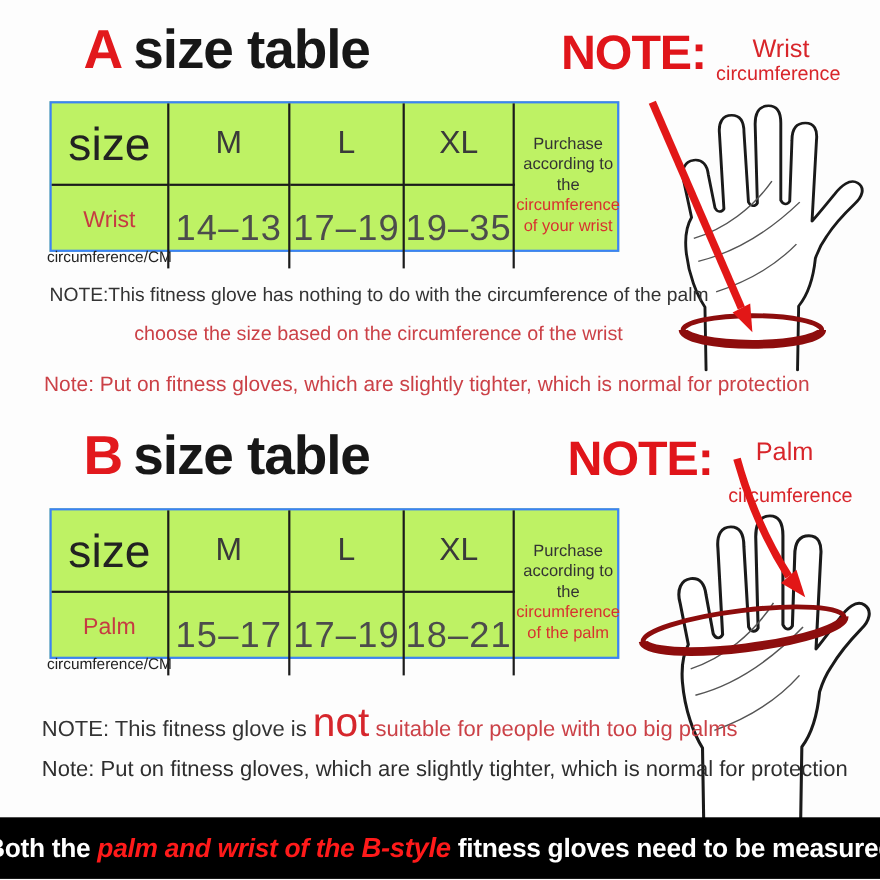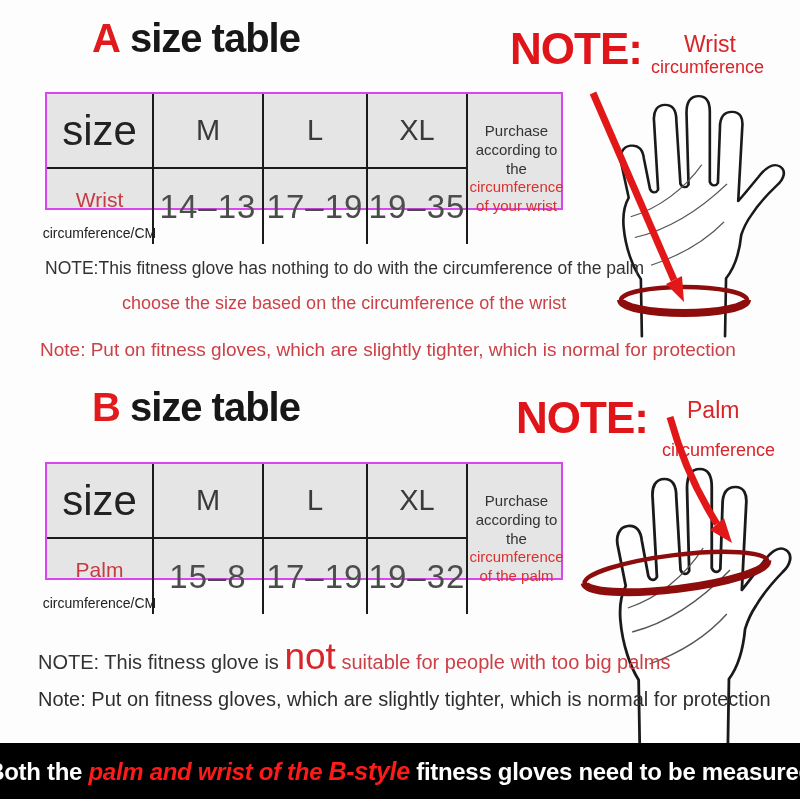--- a/index.html
+++ b/index.html
@@ -4,37 +4,37 @@
 <style>
   * { margin:0; padding:0; box-sizing:border-box; }
   html,body { background:#fff; }
   body { font-family:"Liberation Sans","DejaVu Sans",sans-serif; }
   #stage {
     position:relative; width:800px; height:800px; margin:0 auto;
     background:#fdfdfd; overflow:hidden;
   }
   
   .sec-title {
-    position:absolute; left:92px; font-size:40px; font-weight:700;
+    position:absolute; left:76px; font-size:50px; font-weight:700;
     letter-spacing:-1px; color:#171717; white-space:nowrap;
   }
   .sec-title .red-letter { color:#e2191d; margin-right:10px; }
   
   .note-heading {
     position:absolute; font-size:44px; font-weight:800; color:#e0151a;
     letter-spacing:-1px; white-space:nowrap;
   }
   .note-word1 { position:absolute; font-size:23px; color:#d8252a; white-space:nowrap; }
   .note-word2 { position:absolute; font-size:18px; color:#d8252a; white-space:nowrap; }
   
   .size-table {
-    position:absolute; left:45px; width:518px; height:118px;
+    position:absolute; left:45px; width:518px; height:137px;
     display:grid; grid-template-columns:107px 110px 104px 100px 97px;
     grid-template-rows:75px 75px;
-    border:2px solid #d946ef; background:#e5e5e5;
+    border:2px solid #3b82f6; background:#bef264;
   }
   .size-table .cell {
     border-right:2px solid #1b1b1b; border-bottom:2px solid #1b1b1b;
     display:flex; align-items:center; justify-content:center;
     position:relative; overflow:visible;
   }
   .size-table .cell.last-row { border-bottom:none; }
   .size-table .size-head { font-size:42px; color:#222; }
   .size-table .col-head { font-size:29px; color:#3a3a3a; }
   .size-table .purchase-cell {
@@ -156,23 +156,23 @@
     <div class="cell col-head">L</div>
     <div class="cell col-head">XL</div>
     <div class="cell purchase-cell">
       <span class="purchase-black">Purchase according to the</span>
       <span class="purchase-red">circumference of the palm</span>
     </div>
     <div class="cell last-row label-cell">
       <span class="label-red">Palm</span>
       <span class="label-sub">circumference/CM</span>
     </div>
-    <div class="cell last-row val">15–8</div>
+    <div class="cell last-row val">15–17</div>
     <div class="cell last-row val">17–19</div>
-    <div class="cell last-row val">19–32</div>
+    <div class="cell last-row val">18–21</div>
   </div>
 
   <div class="inline-note text-layer" style="position:absolute; left:38px; top:638px; white-space:nowrap; line-height:1;">
     <span class="dark" style="font-size:20px;">NOTE: This fitness glove is </span><span class="big-not">not</span><span class="rednote" style="font-size:20px;"> suitable for people with too big palms</span>
   </div>
 
   <div class="body-note dark text-layer" style="left:38px; top:688px; font-size:20px; position:absolute; color:#2e2e2e;">Note: Put on fitness gloves, which are slightly tighter, which is normal for protection</div>
 
   <div id="footer-bar">
     <div class="footer-text">

